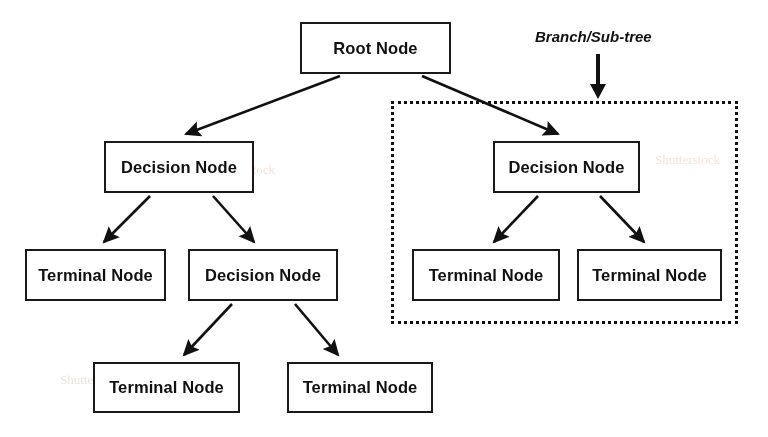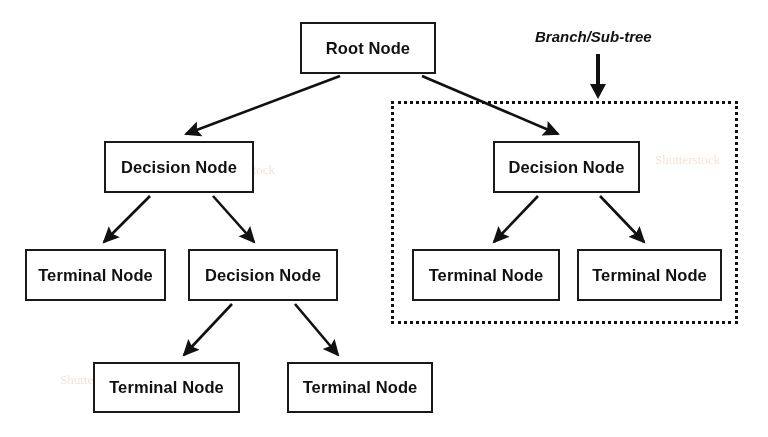--- a/index.html
+++ b/index.html
@@ -99,21 +99,21 @@
     </g>
 
     <g>
       <line x1="598" y1="54" x2="598" y2="88" stroke="#111111" stroke-width="4"></line>
       <path d="M590,84 L598,99 L606,84 Z" fill="#111111"></path>
     </g>
   </svg>
 
   <div class="annotation-label" style="left:535px; top:28px;">Branch/Sub-tree</div>
 
-  <div class="node" style="left:300px; top:22px; width:136px; height:52px;">Root Node</div>
+  <div class="node" style="left:300px; top:22px; width:151px; height:52px;">Root Node</div>
 
   <div class="node" style="left:104px; top:141px; width:150px; height:52px;">Decision Node</div>
 
   <div class="node" style="left:493px; top:141px; width:147px; height:52px;">Decision Node</div>
 
   <div class="node" style="left:25px; top:249px; width:141px; height:52px;">Terminal Node</div>
 
   <div class="node" style="left:188px; top:249px; width:150px; height:52px;">Decision Node</div>
 
   <div class="node" style="left:412px; top:249px; width:148px; height:52px;">Terminal Node</div>

